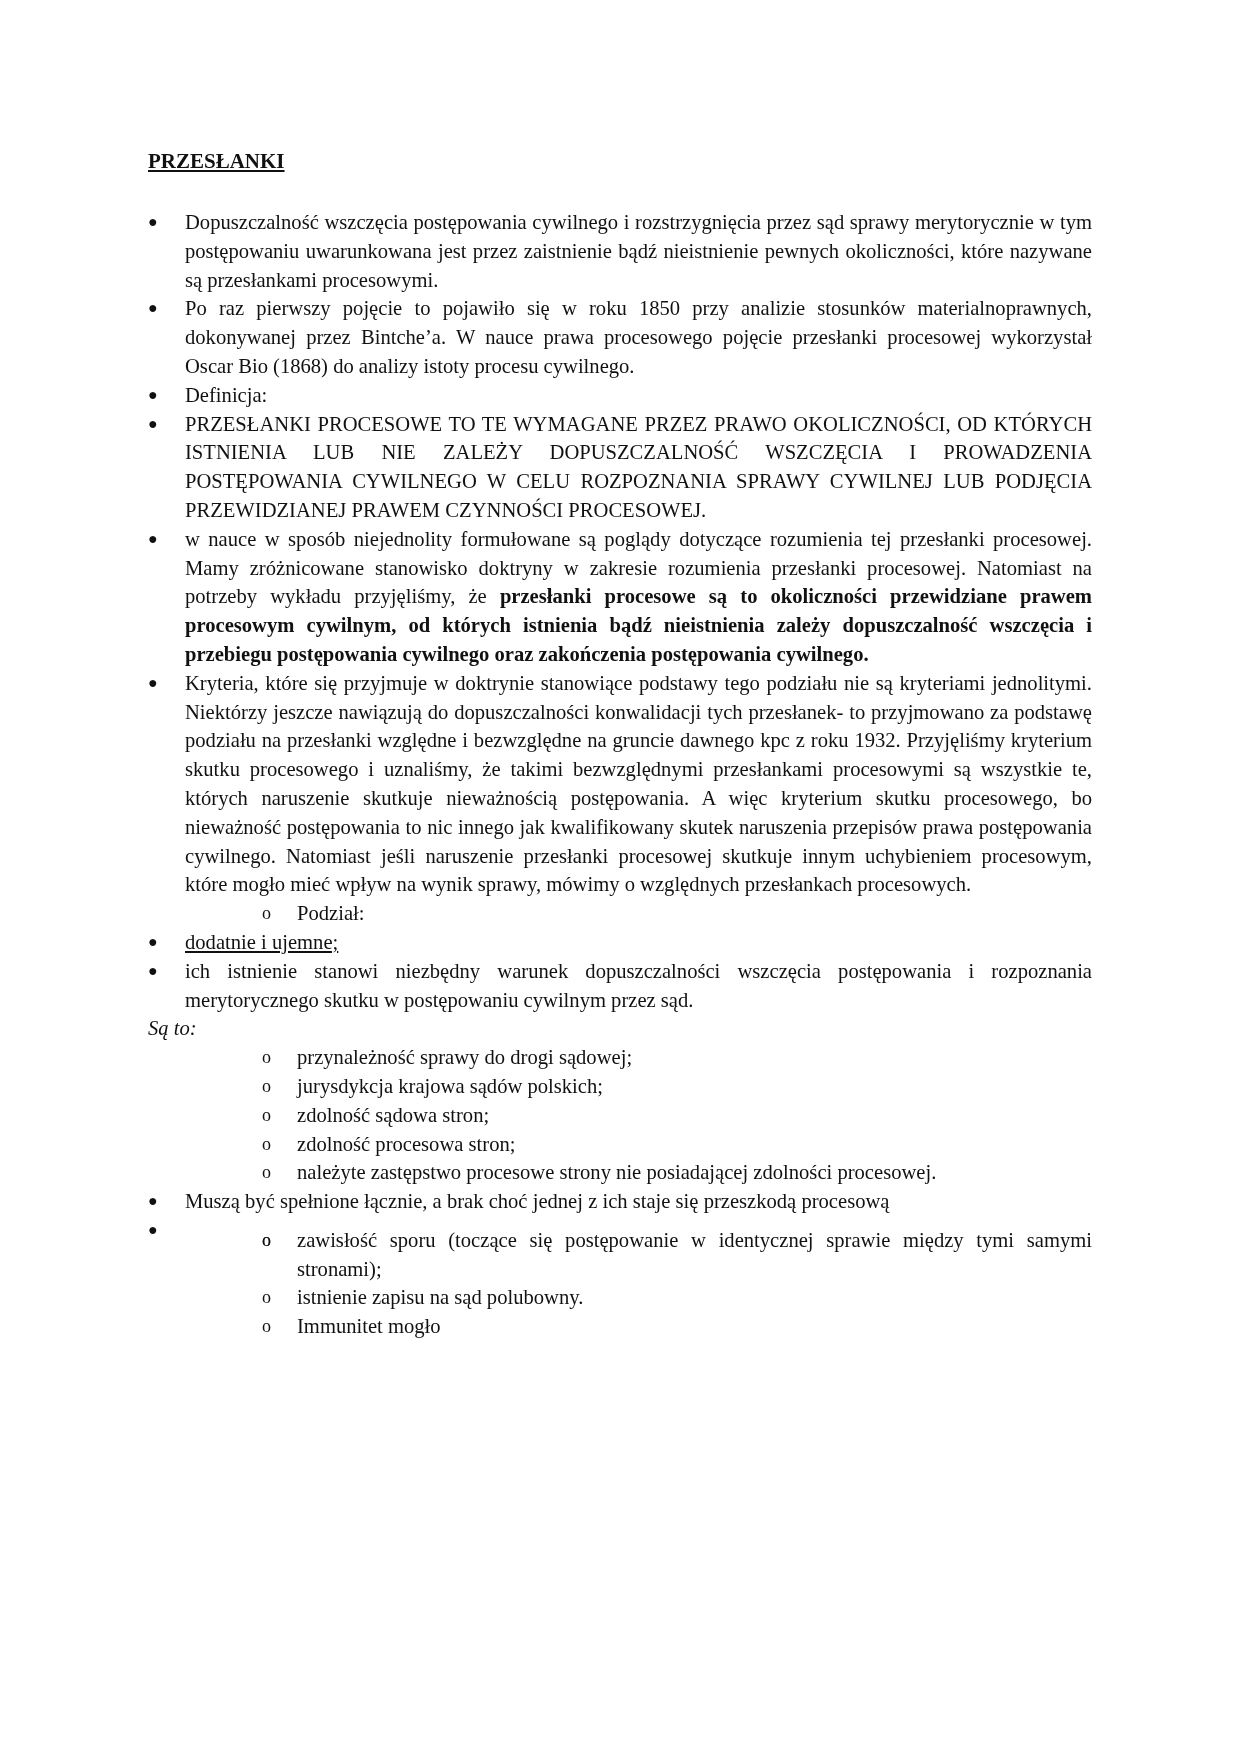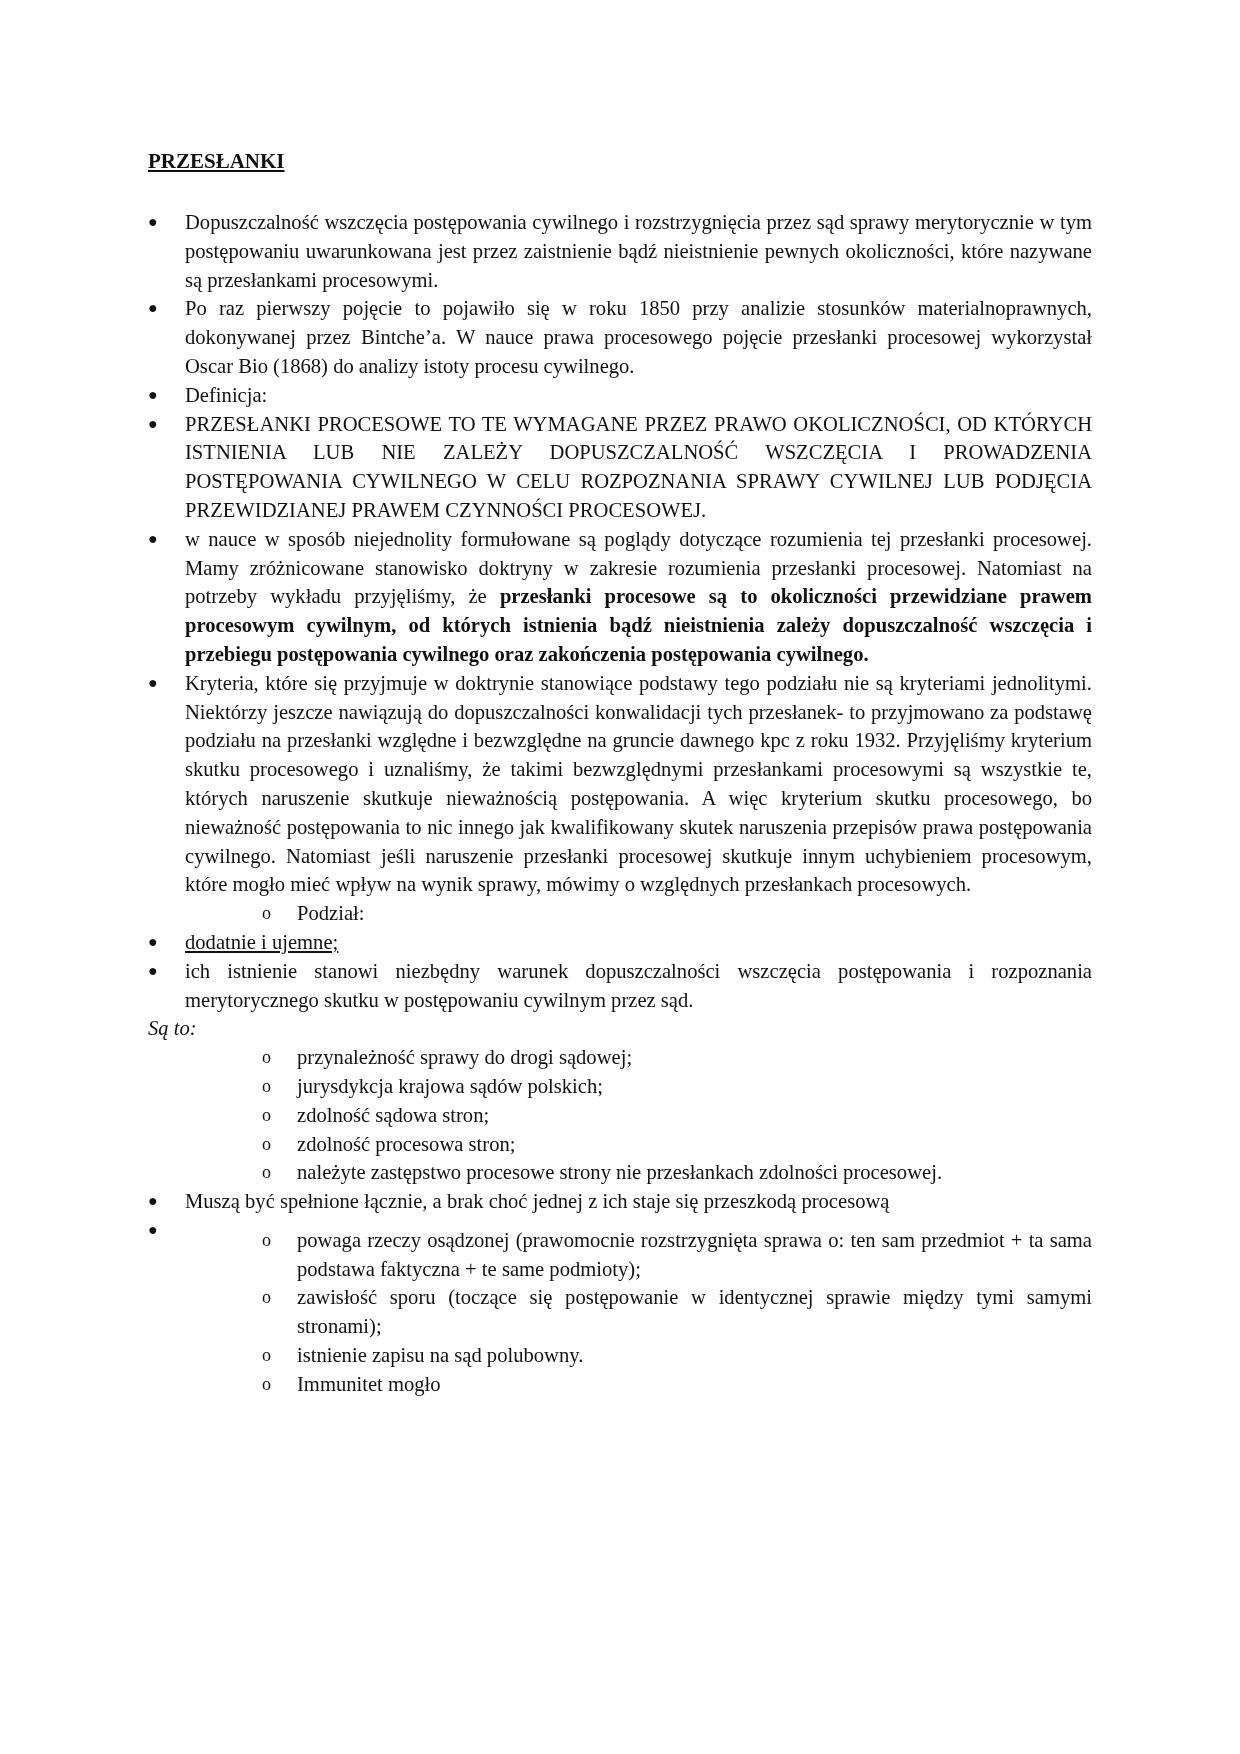--- a/index.html
+++ b/index.html
@@ -106,37 +106,36 @@
     <div class="sub">
       <span class="sbullet">o</span>
       <span>zdolność sądowa stron;</span>
     </div>
     <div class="sub">
       <span class="sbullet">o</span>
       <span>zdolność procesowa stron;</span>
     </div>
     <div class="sub">
       <span class="sbullet">o</span>
-      <span>należyte zastępstwo procesowe strony nie przesłankach zdolności procesowej.</span>
+      <span>należyte zastępstwo procesowe strony nie posiadającej zdolności procesowej.</span>
     </div>
 
     <div class="item">
       <span class="bullet">●</span>
       <span>Muszą być spełnione łącznie, a brak choć jednej z ich staje się przeszkodą procesową</span>
     </div>
 
     <div class="item">
       <span class="bullet">●</span>
     </div>
 
     <div class="gap"></div>
 
     <div class="sub">
       <span class="sbullet">o</span>
-      <span>powaga rzeczy osądzonej (prawomocnie rozstrzygnięta sprawa o: ten sam przedmiot + ta sama podstawa faktyczna + te same podmioty);</span>
     </div>
     <div class="sub">
       <span class="sbullet">o</span>
       <span>zawisłość sporu (toczące się postępowanie w identycznej sprawie między tymi samymi stronami);</span>
     </div>
     <div class="sub">
       <span class="sbullet">o</span>
       <span>istnienie zapisu na sąd polubowny.</span>
     </div>
     <div class="sub">

